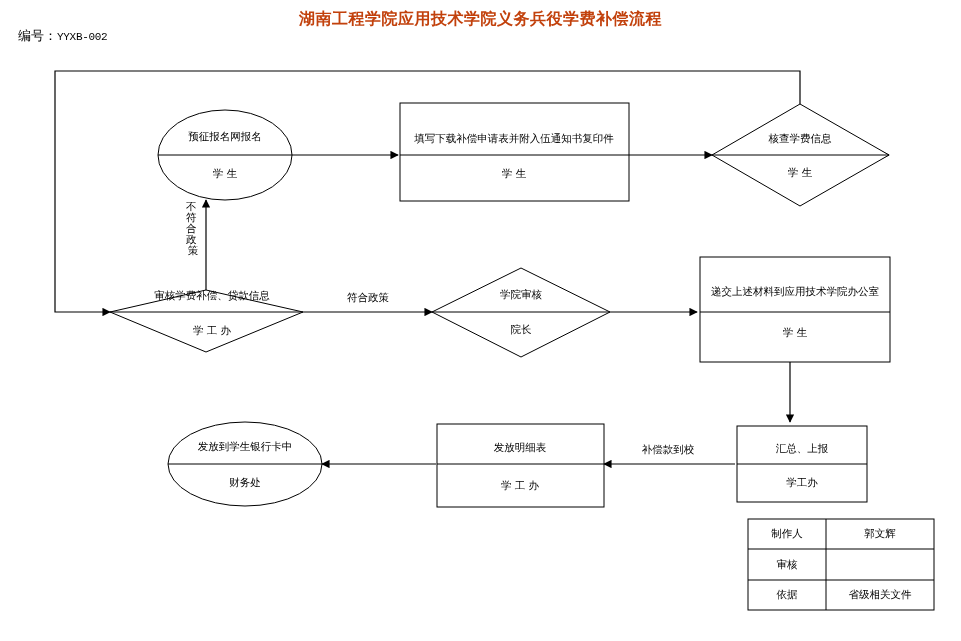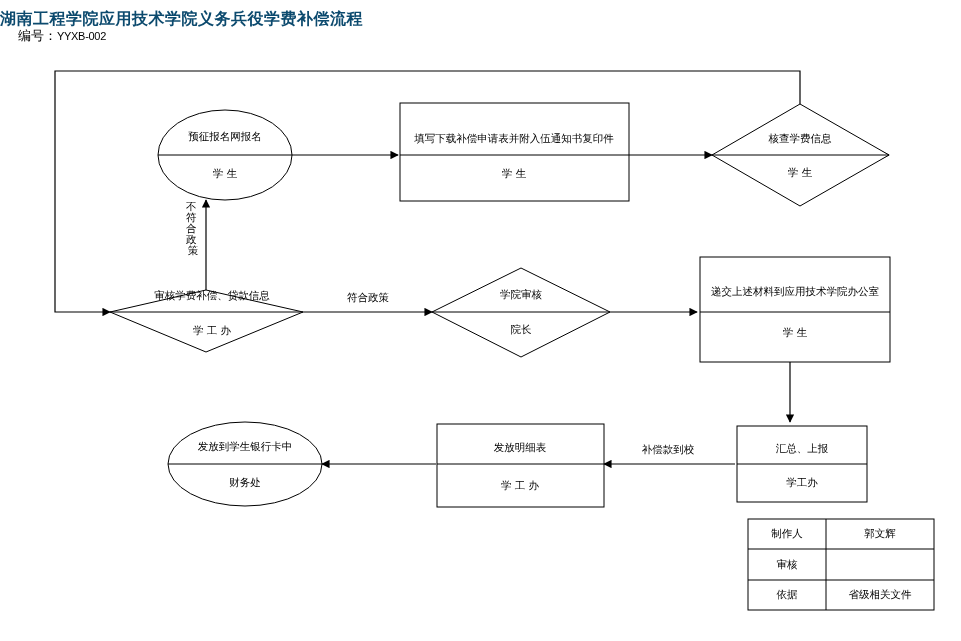--- a/index.html
+++ b/index.html
@@ -23,33 +23,34 @@
   .doc-id {
     position: absolute;
     left: 18px;
     top: 27px;
     font-size: 13px;
     color: #000;
     letter-spacing: 0px;
     white-space: nowrap;
   }
   .doc-id .code {
-    font-family: Liberation Sans, sans-serif;
+    font-family: Liberation Mono, monospace;
     font-size: 11px;
     letter-spacing: -0.3px;
     text-align: right;
   }
   .page-title {
     position: absolute;
     left: 0;
     top: 9px;
     width: 961px;
+    text-align: center;
     font-size: 16px;
     font-weight: bold;
-    color: #0c4a6e;
+    color: #c2410c;
     letter-spacing: 0.5px;
   }
   svg.flow {
     position: absolute;
     left: 0;
     top: 0;
     width: 961px;
     height: 641px;
   }
   svg.flow text {

